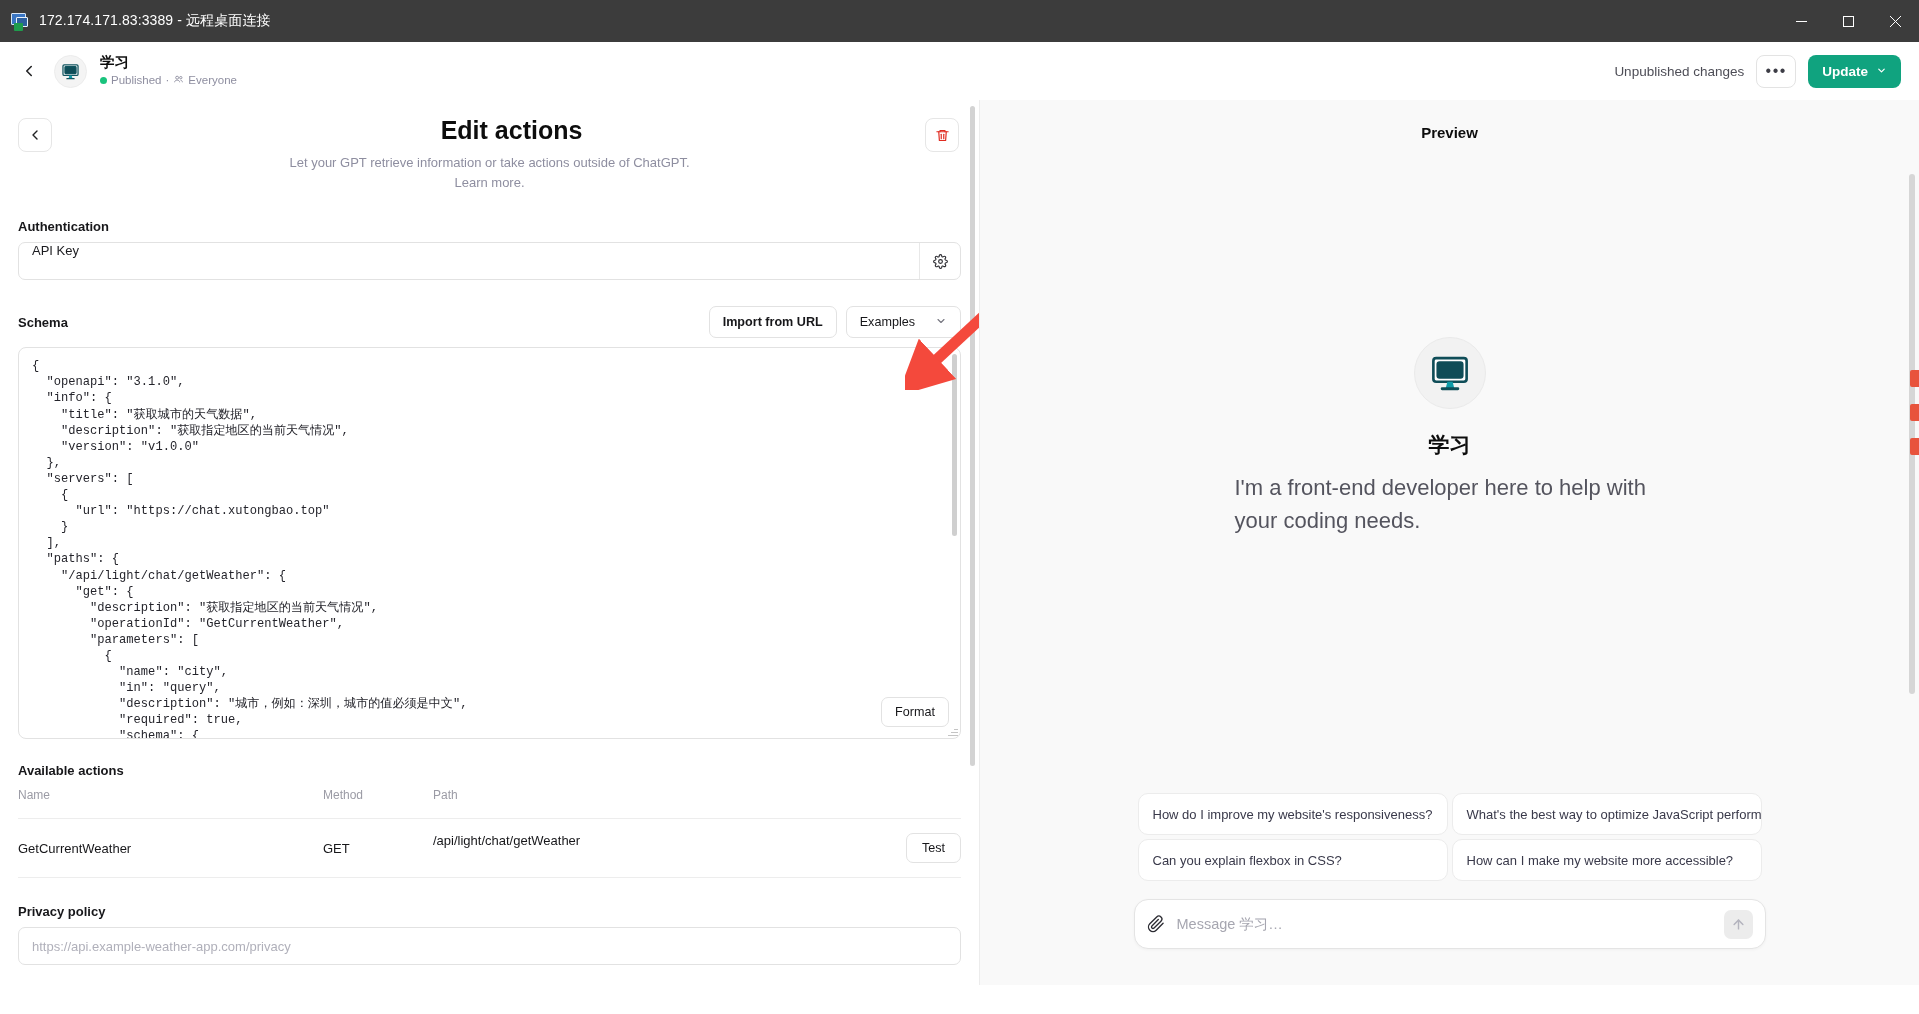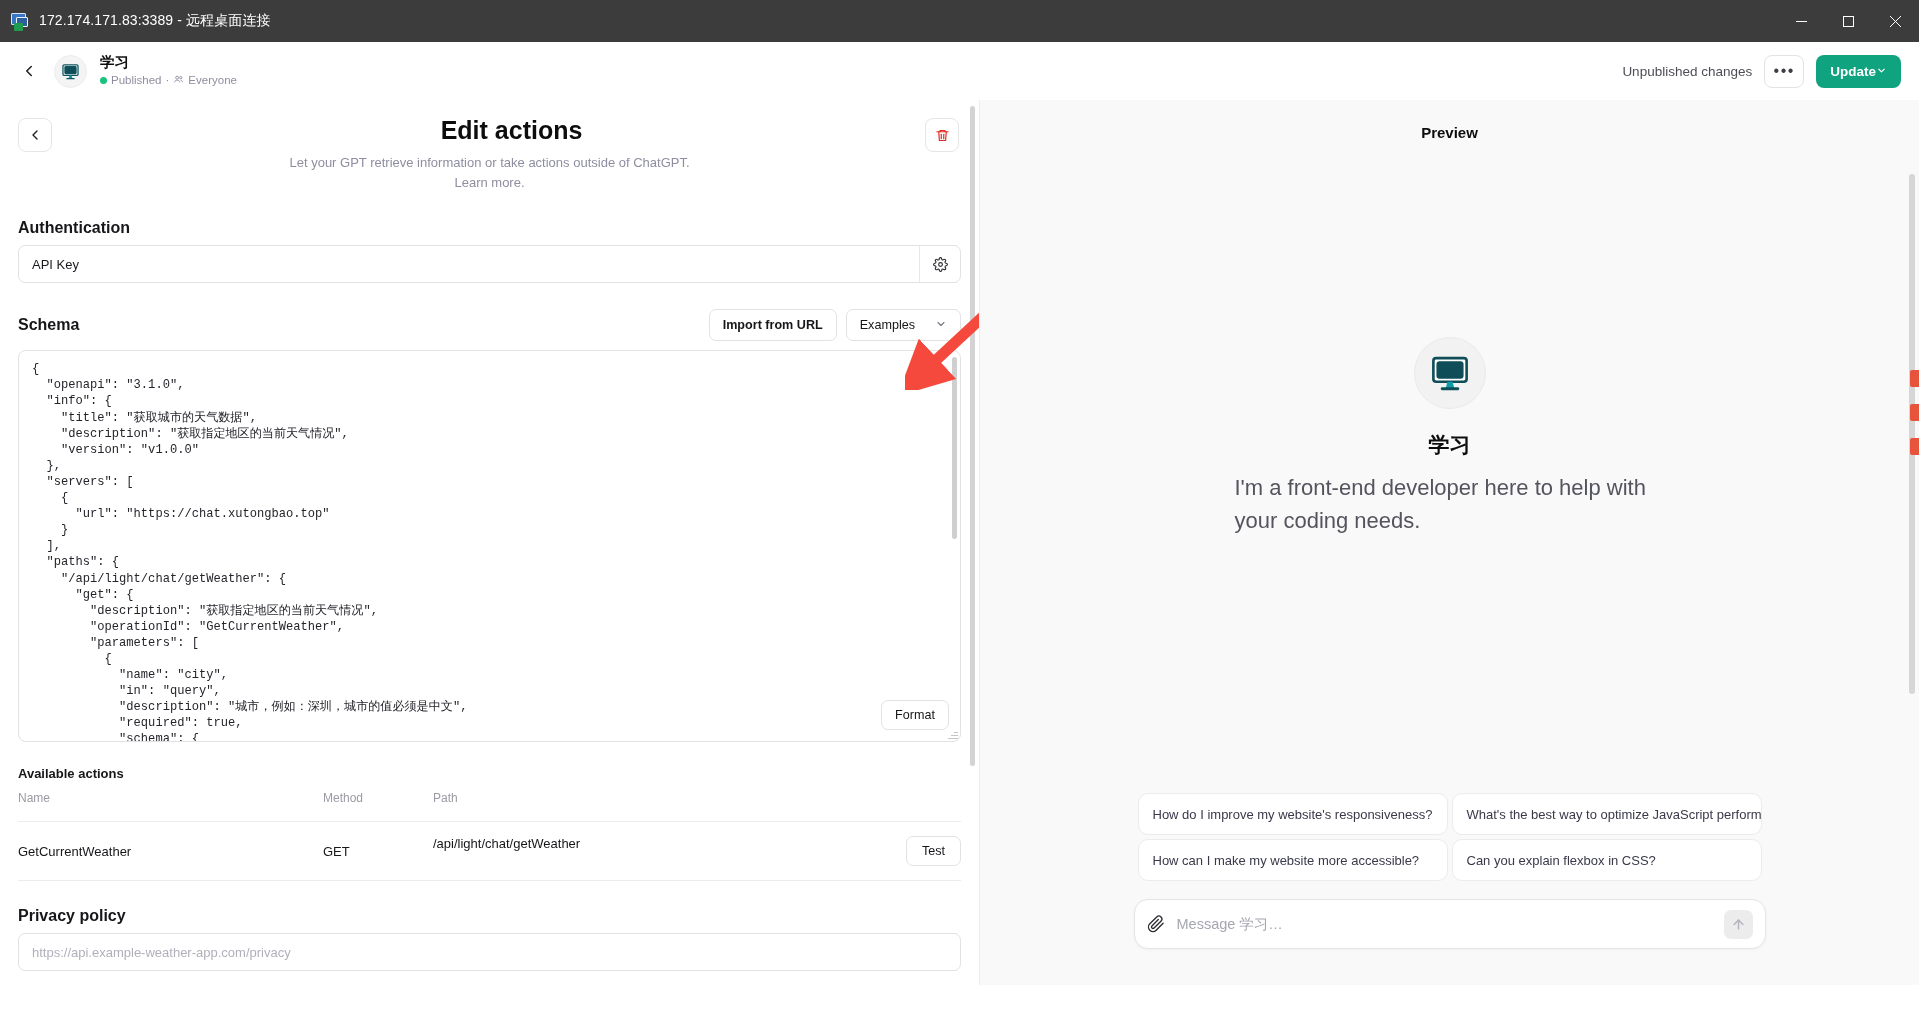--- a/index.html
+++ b/index.html
@@ -96,21 +96,21 @@
   .unpublished { font-size: 13.5px; color: #4d4d56; }
   .dots-btn {
     width: 40px; height: 33px; border: 1px solid #e3e3e3;
     border-radius: 8px; background: #fff; display: flex;
     align-items: center; justify-content: center; color: #3d3d46;
     font-size: 16px; letter-spacing: 1.5px; line-height: 1;
   }
   .update-btn {
     height: 33px; background: #10a37f; color: #fff;
     border-radius: 8px; display: flex; align-items: center;
-    padding: 0 14px; font-size: 13.5px; font-weight: 600; 
+    padding: 0 14px; font-size: 13.5px; font-weight: 600; gap: 8px;
     position: relative;
   }
 
   
   .body-split { display: flex; height: 885px; }
 
   
   .editor-pane {
     width: 980px; background: #fff; position: relative;
     border-right: 1px solid #ececec;
@@ -132,26 +132,26 @@
   }
   .edit-title { font-size: 25px; font-weight: 600; color: #0d0d0d; padding-left: 44px; }
   .edit-sub {
     font-size: 13px; color: #8e8ea0; margin-top: 8px;
     line-height: 1.55; max-width: 720px; margin-left: auto;
     margin-right: auto;
   }
   .edit-sub .lm { display: block; text-decoration: none; color: #8e8ea0; }
 
   .field-label {
-    font-size: 16px; font-weight: 600; color: #17171a;
+    font-size: 13px; font-weight: 600; color: #17171a;
     margin: 26px 0 8px 0;
   }
   .auth-box {
     height: 38px; border: 1px solid #e2e2e2; border-radius: 7px;
-    display: flex; align-items: center; background: #fff;
+    display: flex; background: #fff;
   }
   .auth-value {
     flex: 1; padding: 0 13px; font-size: 13px; color: #1b1b1f;
   }
   .auth-gear {
     width: 41px; height: 100%; border-left: 1px solid #e8e8e8;
     display: flex; align-items: center; justify-content: center;
     color: #2b2b30;
   }
 
@@ -574,24 +574,24 @@
       </div>
 
       <div class="suggestions">
         <div class="sugg-card">
           <span>How do I improve my website's responsiveness?</span>
         </div>
         <div class="sugg-card">
           <span>What's the best way to optimize JavaScript performa…</span>
         </div>
         <div class="sugg-card">
+          <span>Can you explain flexbox in CSS?</span>
+        </div>
+        <div class="sugg-card">
           <span>How can I make my website more accessible?</span>
-        </div>
-        <div class="sugg-card">
-          <span>Can you explain flexbox in CSS?</span>
         </div>
       </div>
 
       <div class="composer">
         <span class="clip-icon">
           <svg width="18" height="18" viewBox="0 0 24 24" fill="none" stroke="currentColor" stroke-width="1.8" stroke-linecap="round" stroke-linejoin="round">
               <path d="M21.44 11.05l-9.19 9.19a6 6 0 0 1-8.49-8.49l9.19-9.19a4 4 0 0 1 5.66 5.66l-9.2 9.19a2 2 0 0 1-2.83-2.83l8.49-8.48"></path>
             </svg>
         </span>
         <span class="composer-placeholder">Message 学习…</span>

